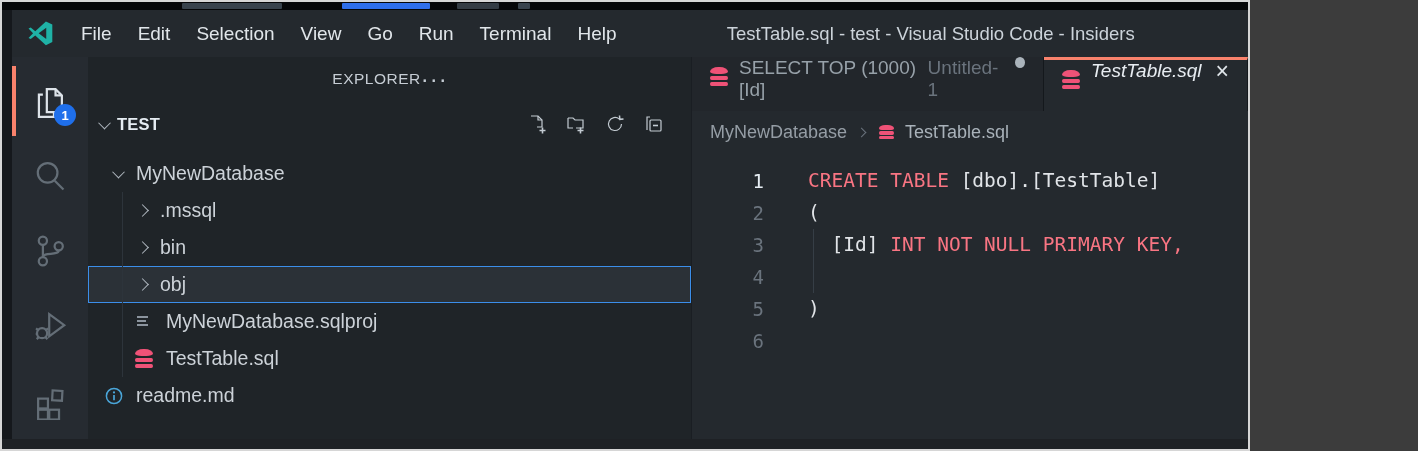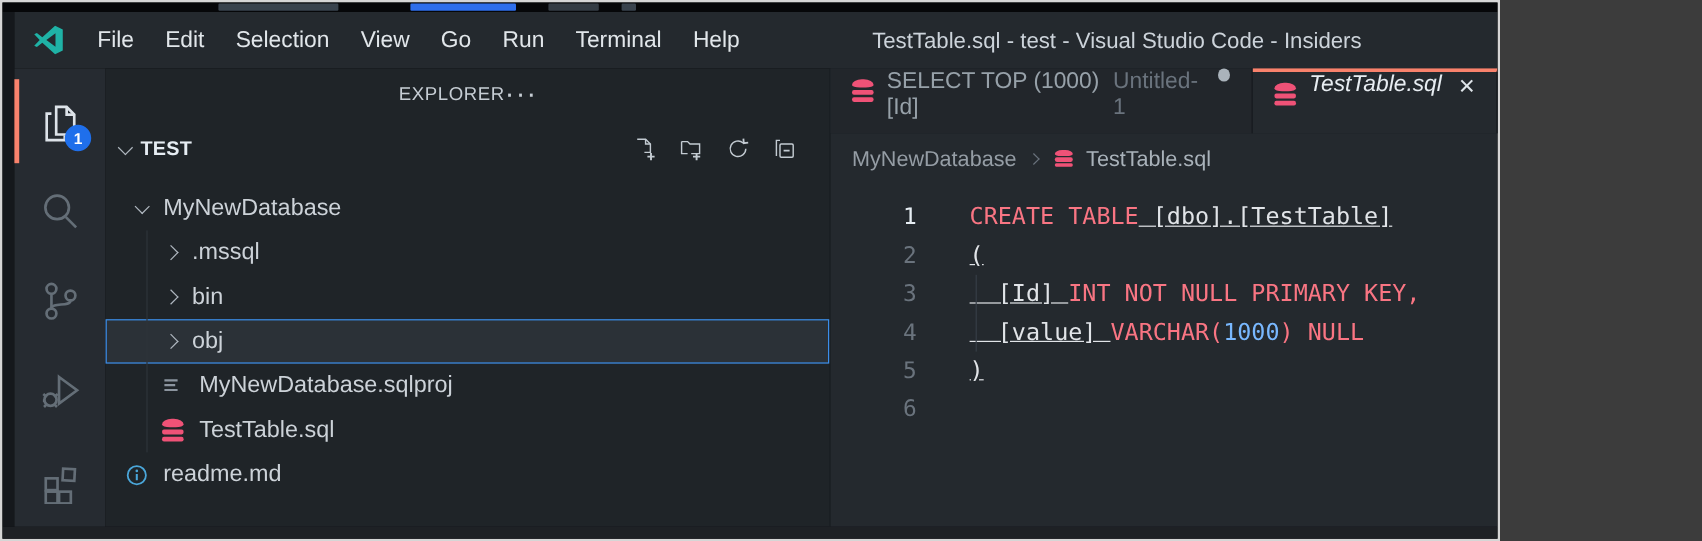--- a/index.html
+++ b/index.html
@@ -86,21 +86,21 @@
   .breadcrumb .tree-icon { margin:0 9px 0 0; }
   .bc-file { color:#a9b2ba; }
 
   .code { position:relative; padding-top:12px; font-family:"DejaVu Sans Mono", monospace; font-size:19.5px; flex:1; }
   .cline { display:flex; height:32px; line-height:32px; }
   .ln { width:72px; text-align:right; color:#6a737d; flex:none; font-size:19px; }
   .ln.active { color:#e6edf3; }
   .ctext { margin-left:44px; white-space:pre; }
   .kw { color:#f97583; }
   .num { color:#79b8ff; }
-  .pl { color:#e1e4e8;text-decoration:underline; }
+  .pl { color:#e1e4e8; }
   .code-guide { position:absolute; left:121px; top:76px; width:1px; height:64px; background:#363e46; }
 
   svg.line-icon { width:19px; height:16px; }
 </style>
 </head>
 <body>
 
 <div class="frame">
 
   <div class="top-strip">
@@ -302,21 +302,20 @@
             <div class="cline">
               <span class="ln">2</span>
               <span class="ctext"><span class="pl">(</span></span>
             </div>
             <div class="cline">
               <span class="ln">3</span>
               <span class="ctext"><span class="pl">  [Id] </span><span class="kw">INT NOT NULL PRIMARY KEY,</span></span>
             </div>
             <div class="cline">
               <span class="ln">4</span>
-              <span class="ctext"><span class="pl">  [value] </span><span class="kw">VARCHAR(</span><span class="num">1000</span><span class="kw">) NULL</span></span>
             </div>
             <div class="cline">
               <span class="ln">5</span>
               <span class="ctext"><span class="pl">)</span></span>
             </div>
             <div class="cline">
               <span class="ln">6</span>
               <span class="ctext"></span>
             </div>
           </div>

